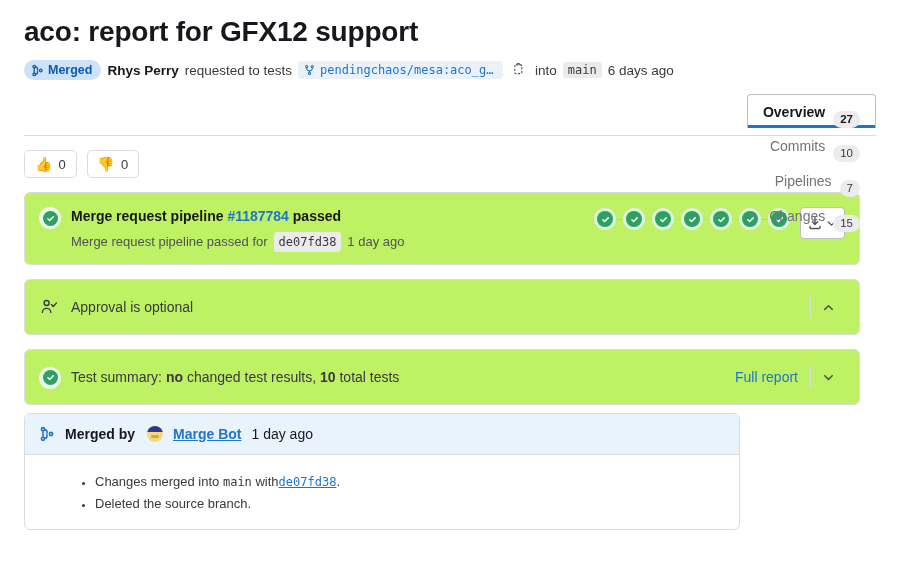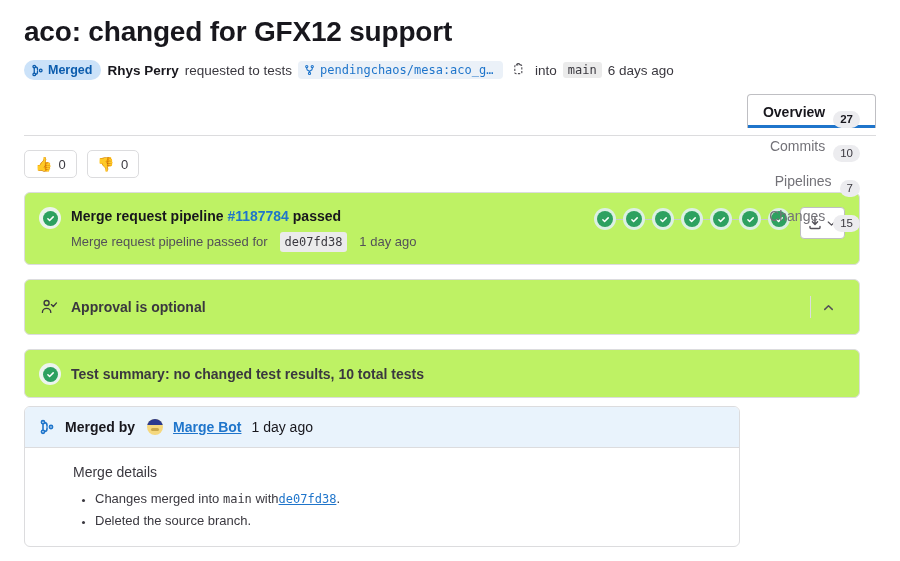--- a/index.html
+++ b/index.html
@@ -187,21 +187,21 @@
     color: #18171d;
     line-height: 20px;
   }
   .pipeline-title a { color: #1f75cb; text-decoration: none; font-weight: 700; }
   .pipeline-sub {
     font-size: 13px;
     color: #535158;
     margin-top: 6px;
     display: flex;
     align-items: center;
-    gap: 12px;
+    gap: 6px;
     line-height: 18px;
   }
 
   .stages { display: flex; align-items: center; margin-right: 10px; margin-top: 2px;}
   .stage-dot {
     width: 22px; height: 22px;
     border-radius: 50%;
     background: #dcf0e3;
     display: inline-flex;
     align-items: center;
@@ -228,21 +228,21 @@
     cursor: pointer;
     margin-top: 1px;
   }
 
   .approval-icon {
     width: 20px; flex: 0 0 20px;
     margin-right: 12px;
     color: #3a383f;
     display: inline-flex; align-items: center; justify-content: center;
   }
-  .row-label { font-size: 14px; color: #3a383f; flex: 1 1 auto; font-weight: bold; }
+  .row-label { font-size: 14px; color: #3a383f; flex: 1 1 auto; }
 
   .row-right { display: flex; align-items: center; gap: 0; }
   .link-btn {
     color: #1f75cb;
     font-size: 14px;
     text-decoration: none;
     padding: 0 12px;
     cursor: pointer;
   }
   .vdiv { width: 1px; height: 22px; background: #dcdcde; }
@@ -307,21 +307,21 @@
     font-family: "DejaVu Sans Mono", monospace; font-size: 12px;
     color: #1f75cb; text-decoration: underline; cursor: pointer;
   }
   svg { display: block; }
 </style>
 </head>
 <body>
 
 <div class="page">
 
-  <h1 class="mr-title">aco: changed for GFX12 support</h1>
+  <h1 class="mr-title">aco: report for GFX12 support</h1>
 
   <div class="meta-line">
     <span class="badge-merged">
       <span>
         <svg width="13" height="13" viewBox="0 0 16 16" fill="none" stroke="#0b5cad" stroke-width="1.6">
           <circle cx="4" cy="3.2" r="1.6"></circle>
             <circle cx="4" cy="12.8" r="1.6"></circle>
             <circle cx="12" cy="8" r="1.6"></circle>
           <path d="M4 4.9v6.2M5.6 3.6c2 0 2.4 1.5 2.4 2.7v.9M5.6 12.4c2 0 2.4-1.5 2.4-2.7v-.8" stroke-linecap="round"></path>
         </svg>
@@ -505,40 +505,48 @@
             </svg>
         </span>
       </span>
       <span class="row-label">
         <span>Test summary:</span>
         <strong>no</strong>
         <span>changed test results,</span>
         <strong>10</strong>
         <span>total tests</span>
       </span>
+      <div class="row-right">
+        <a class="link-btn">Full report</a>
+        <span class="vdiv"></span>
+        <span class="chev-btn">
+          <svg width="15" height="15" viewBox="0 0 16 16" fill="none" stroke="#535158" stroke-width="1.6" stroke-linecap="round" stroke-linejoin="round">
+              <path d="M4 6.2L8 10l4-3.8"></path>
+            </svg>
+        </span>
+      </div>
     </div>
   </div>
 
   <div class="merged-card">
     <div class="merged-head">
       <span class="merge-icon">
         <svg width="16" height="16" viewBox="0 0 16 16" fill="none" stroke="#1f75cb" stroke-width="1.6">
           <circle cx="4" cy="3.2" r="1.6"></circle>
             <circle cx="4" cy="12.8" r="1.6"></circle>
             <circle cx="12" cy="8" r="1.6"></circle>
           <path d="M4 4.9v6.2M5.6 3.6c2 0 2.4 1.5 2.4 2.7v.9M5.6 12.4c2 0 2.4-1.5 2.4-2.7v-.8" stroke-linecap="round"></path>
         </svg>
       </span>
       <span class="merged-by-text">Merged by</span>
       <span class="avatar"></span>
       <span class="merged-user">Marge Bot</span>
       <span class="merged-time">1 day ago</span>
     </div>
     <div class="merged-body">
-      <div class="merge-details-title">Merge details</div>
       <ul class="merge-details-list">
         <li>
           <span>Changes merged into</span>
           <span class="inline-mono">main</span>
           <span>with</span><span class="inline-link">de07fd38</span><span>.</span>
         </li>
         <li>
           <span>Deleted the source branch.</span>
         </li>
       </ul>

